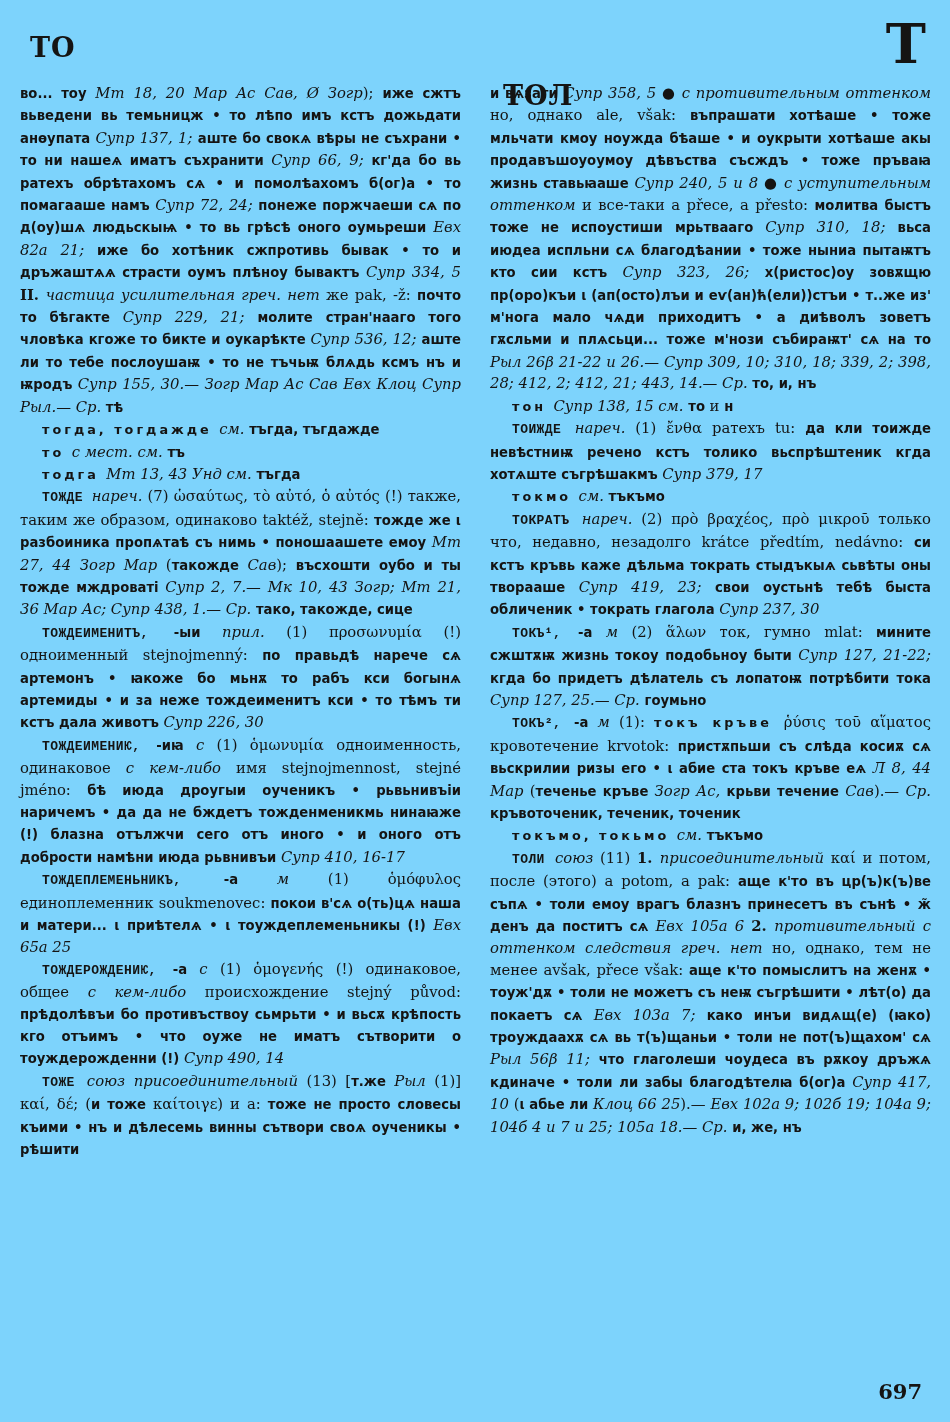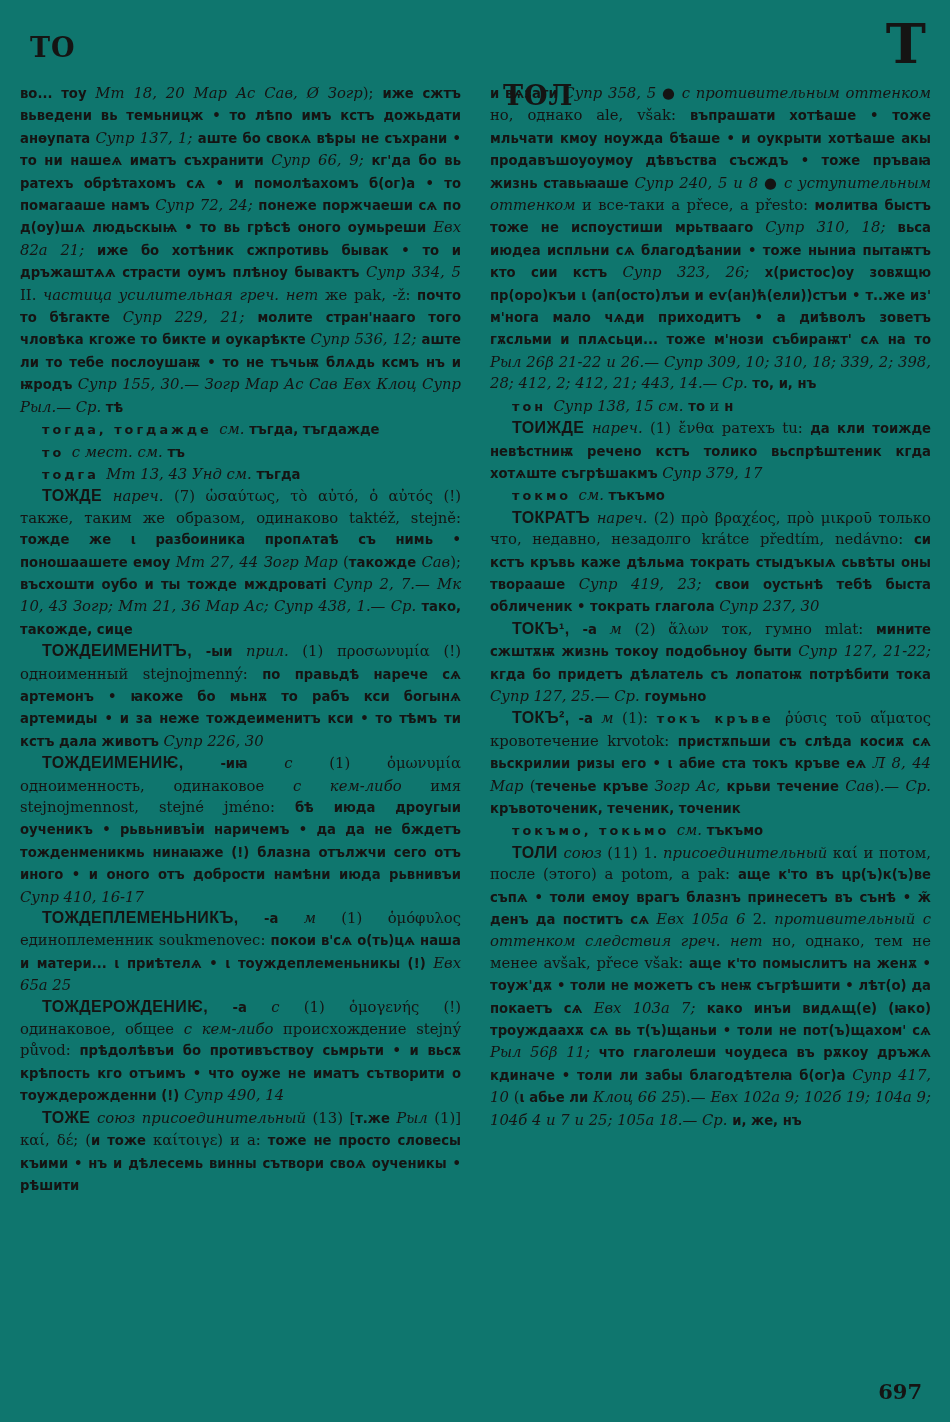--- a/index.html
+++ b/index.html
@@ -1,39 +1,39 @@
 <!DOCTYPE html>
 <html><head>
 <meta charset="utf-8">
 <style>
   html,body{margin:0;padding:0;background:#e8e6e0;}
   .page{
     position:relative;width:950px;height:1422px;margin:0 auto;
-    background:#0f766e;color:#151413;overflow:hidden;
+    background:#7dd3fc;color:#151413;overflow:hidden;
     font-family:"DejaVu Serif",serif;
   }
   .running-head{position:absolute;top:24px;left:0;right:0;height:50px;}
   .rh-left{position:absolute;left:30px;top:8px;font-family:"DejaVu Serif",serif;
     font-weight:bold;font-size:27px;letter-spacing:1px;}
   .rh-center{position:absolute;left:503px;top:8px;font-family:"DejaVu Serif",serif;
     font-weight:bold;font-size:27px;letter-spacing:1px;margin-top:48px;}
   .rh-right{position:absolute;right:24px;top:-12px;font-family:"DejaVu Serif",serif;
     font-weight:bold;font-size:54px;}
   .columns{position:absolute;top:82px;left:20px;display:flex;gap:29px;}
   .col{width:441px;text-align:justify;}
   .para{margin:0;line-height:21.4px;font-size:14.8px;}
   .para.ind{text-indent:22px;}
   
-  .s-h{font-family:Liberation Sans, sans-serif;font-weight:bold;font-size:16px;letter-spacing:.4px;}
+  .s-h{font-family:Liberation Mono, monospace;font-weight:bold;font-size:13px;letter-spacing:.4px;}
   .s-o{font-family:"DejaVu Sans",sans-serif;font-weight:bold;font-size:13.2px;}
   .s-sp{font-family:"DejaVu Sans",sans-serif;font-weight:bold;font-size:12.8px;letter-spacing:3px;}
   .s-i{font-family:"DejaVu Serif",serif;font-style:italic;font-size:14.8px;}
   .s-r{font-family:"DejaVu Serif",serif;font-size:14.8px;}
   .s-g{font-family:"DejaVu Serif",serif;font-size:14.8px;}
-  .s-b{font-family:"DejaVu Serif",serif;font-weight:normal;font-size:14.8px;margin-top:16px;}
+  .s-b{font-family:"DejaVu Serif",serif;font-weight:bold;font-size:14.8px;margin-top:16px;}
   .page-number{position:absolute;right:28px;bottom:18px;font-family:"DejaVu Serif",serif;
     font-weight:bold;font-size:21px;}
 </style>
 </head>
 <body>
 
 <div class="page">
 
   <div class="running-head">
     <span class="rh-left">ТО</span>

